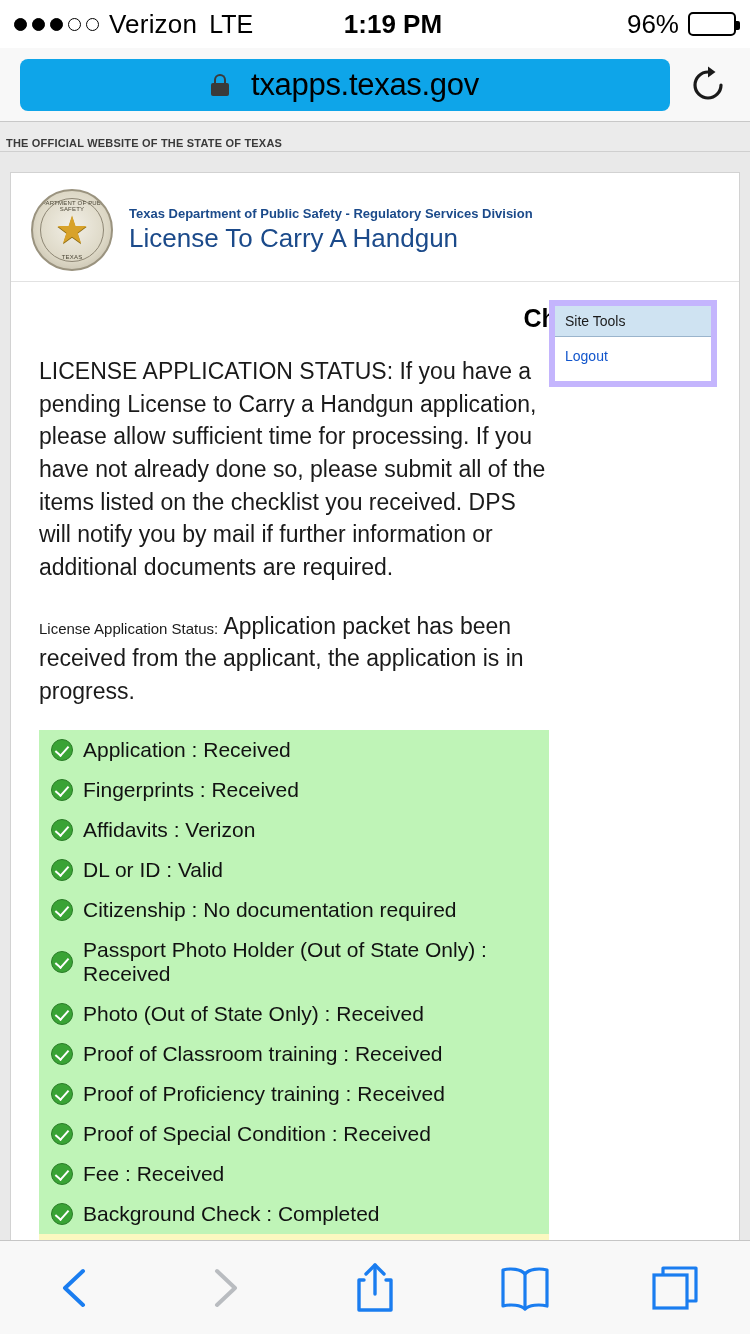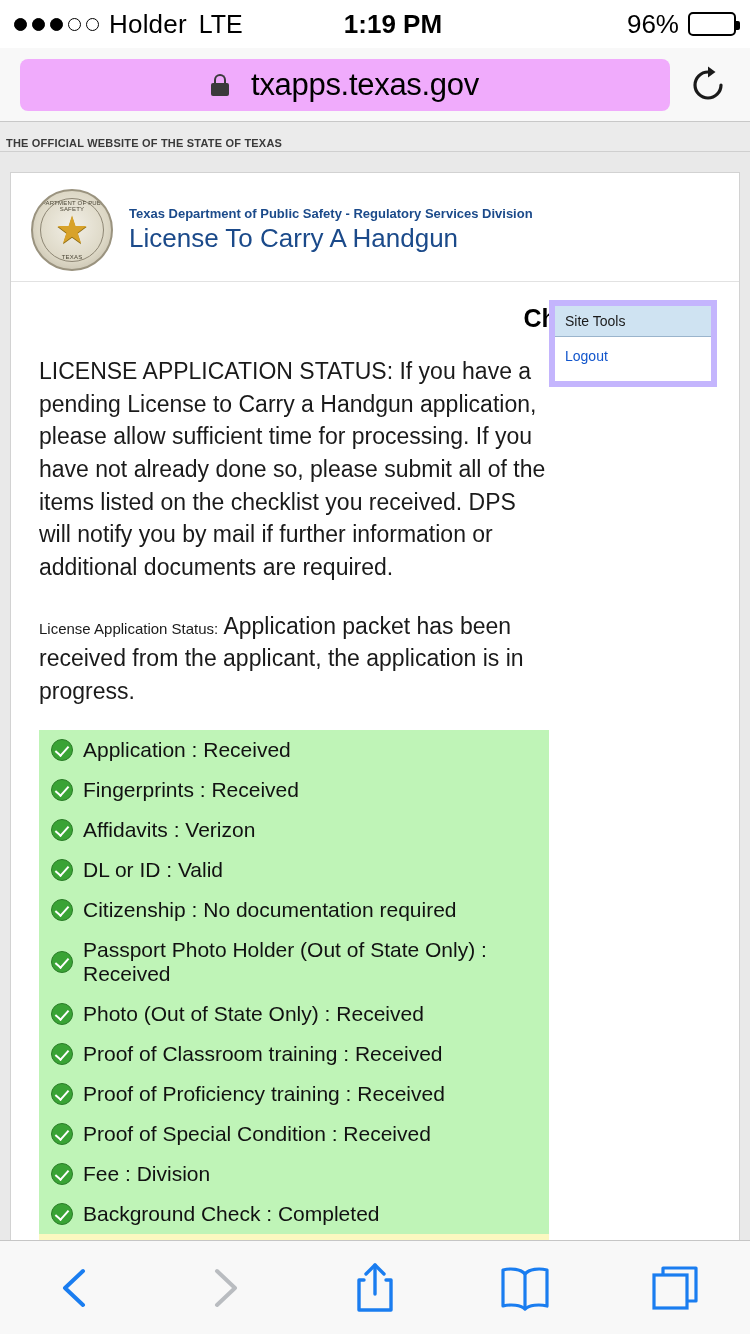--- a/index.html
+++ b/index.html
@@ -106,21 +106,21 @@
     background: #f8f8f8;
     display: flex;
     align-items: center;
     padding: 0 20px;
     box-sizing: border-box;
     border-bottom: 1px solid #c8c8c8;
   }
   .url-field {
     flex: 1;
     height: 52px;
-    background: #f0abfc;
+    background: #0ea5e9;
     border-radius: 8px;
     display: flex;
     align-items: center;
     justify-content: center;
     position: relative;
     gap: 22px;
   }
   .lock-icon {
     width: 18px;
     height: 22px;
@@ -381,21 +381,21 @@
 <div class="phone">
 
   <div class="statusbar">
     <div class="signal-dots">
       <span class="dot filled"></span>
       <span class="dot filled"></span>
       <span class="dot filled"></span>
       <span class="dot"></span>
       <span class="dot"></span>
     </div>
-    <span class="carrier">Holder</span>
+    <span class="carrier">Verizon</span>
     <span class="lte">LTE</span>
     <span class="clock">1:19 PM</span>
     <div class="right-status">
       <span class="battery-pct">96%</span>
       <span class="battery">
         <span class="battery-fill" style="width:96%"></span>
       </span>
     </div>
   </div>
 
@@ -489,21 +489,21 @@
             <div class="check-row">
               <span class="ico check"></span>
               <span>Proof of Proficiency training : Received</span>
             </div>
             <div class="check-row">
               <span class="ico check"></span>
               <span>Proof of Special Condition : Received</span>
             </div>
             <div class="check-row">
               <span class="ico check"></span>
-              <span>Fee : Division</span>
+              <span>Fee : Received</span>
             </div>
             <div class="check-row">
               <span class="ico check"></span>
               <span>Background Check : Completed</span>
             </div>
             <div class="check-row pending"></div>
           </div>
 
       </div>
     </div>

